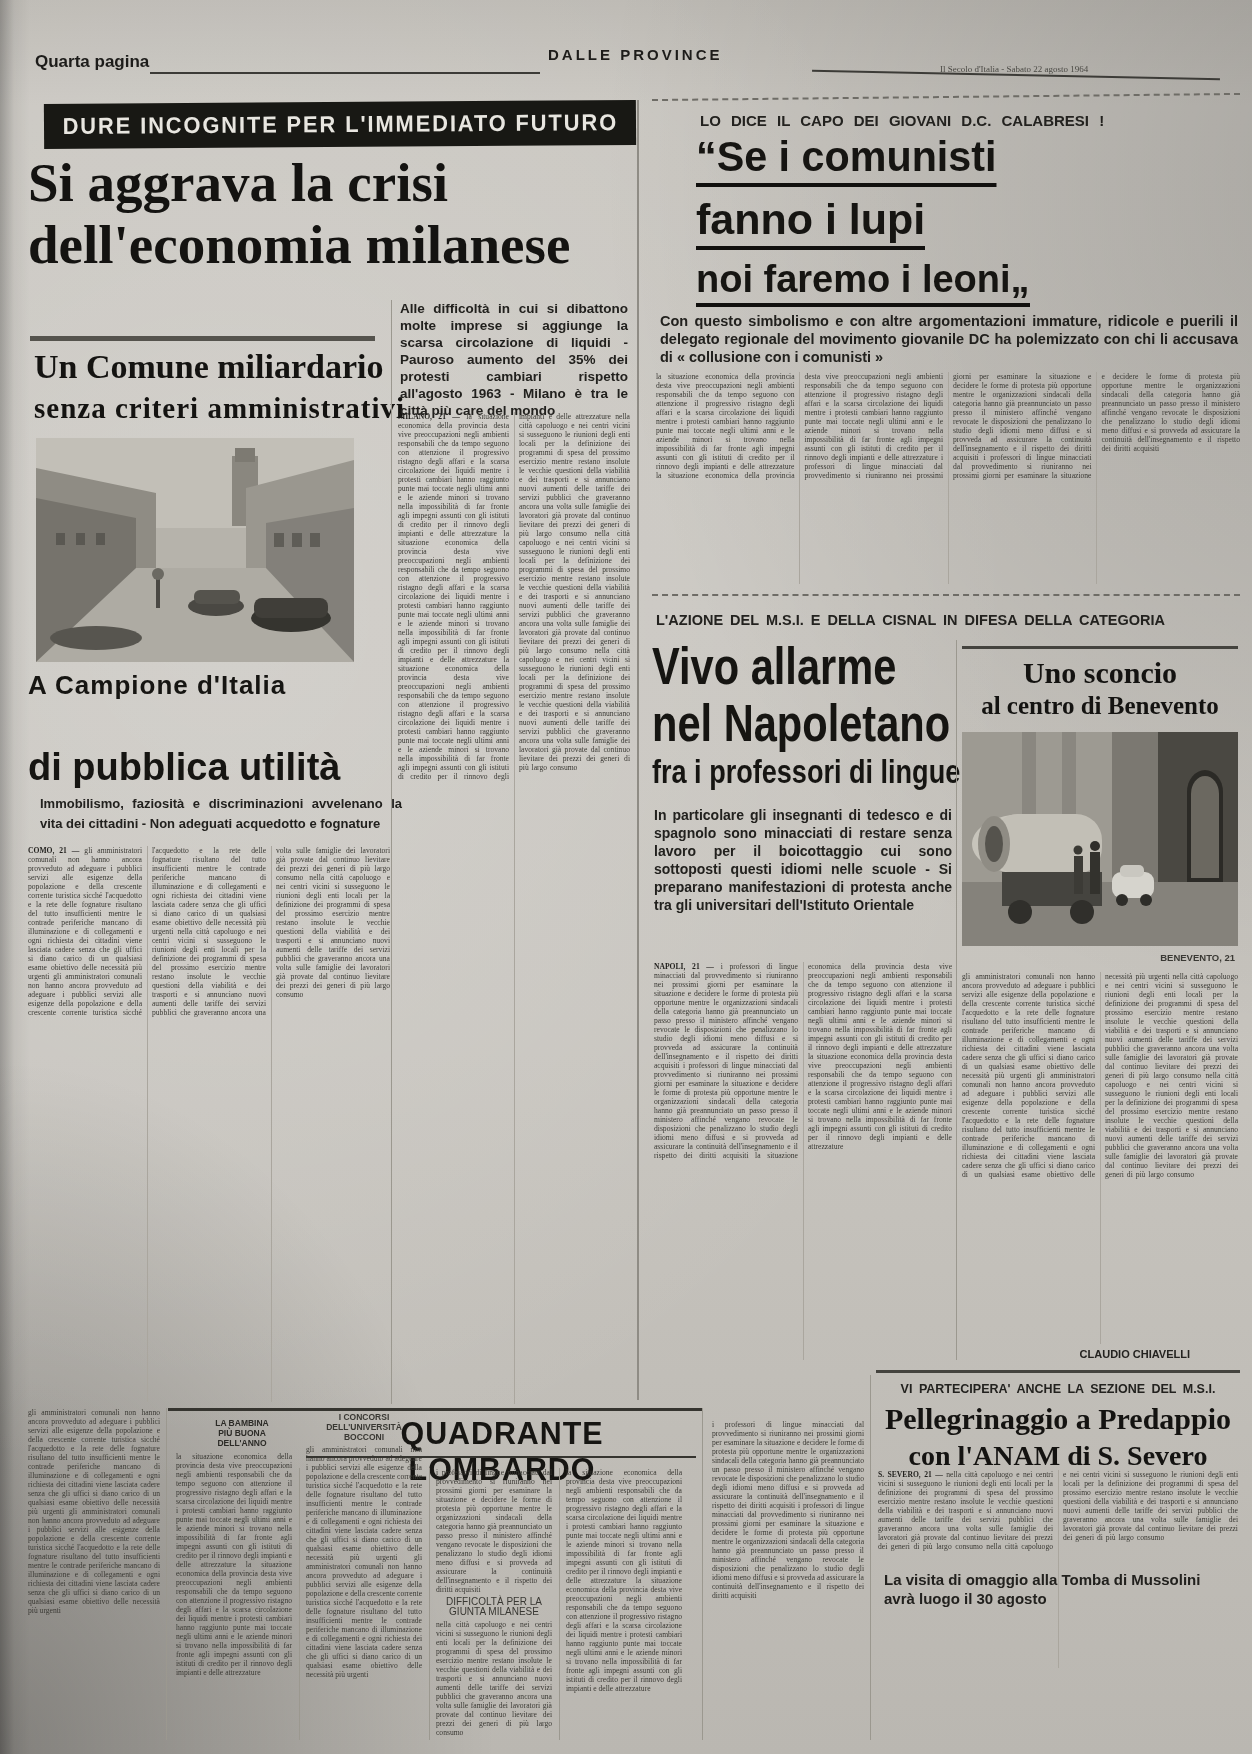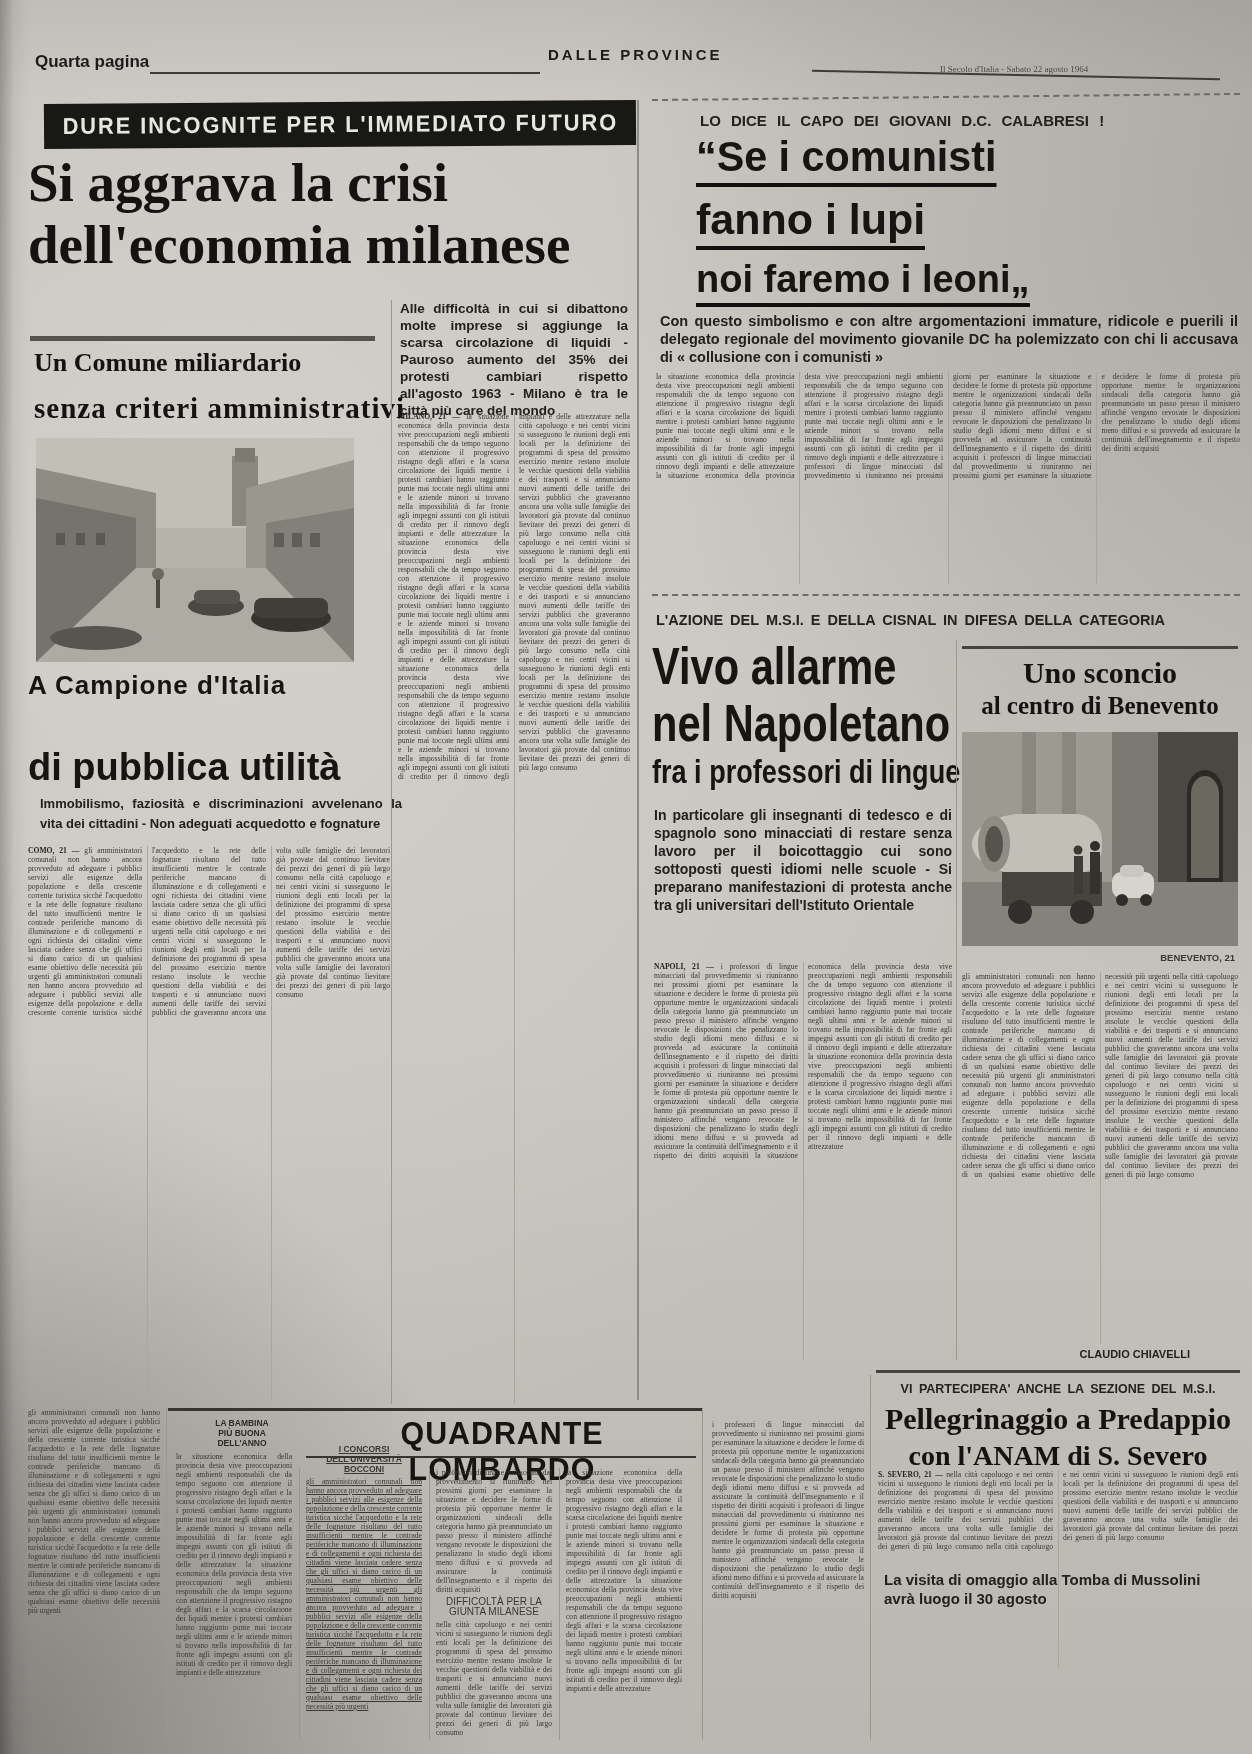--- a/index.html
+++ b/index.html
@@ -44,21 +44,21 @@
 
   <div class="abs" style="left:44px;top:102px;width:592px;height:45px;background:#181814;display:flex;align-items:center;justify-content:center;transform:rotate(-0.4deg);">
     <span class="sans" style="color:#e8e6e0;font-weight:900;font-size:23px;letter-spacing:2px;transform:scaleX(.95);">DURE INCOGNITE PER L'IMMEDIATO FUTURO</span>
   </div>
   <div class="abs serifhead" style="left:28px;top:152px;width:610px;font-size:55px;line-height:62px;">
     <div>Si aggrava la crisi</div>
     <div>dell'economia milanese</div>
   </div>
 
   <div class="abs" style="left:30px;top:336px;width:345px;height:5px;background:#55534d;"></div>
-  <div class="abs serifhead" style="left:34px;top:348px;font-size:26px;">Un Comune miliardario</div>
+  <div class="abs serifhead" style="left:34px;top:348px;font-size:34px;">Un Comune miliardario</div>
   <div class="abs serifhead" style="left:34px;top:392px;font-size:29px;letter-spacing:1px;">senza criteri amministrativi</div>
 
   <div class="abs photo" style="left:36px;top:438px;width:318px;height:224px;">
     <svg width="318" height="224" xmlns="http://www.w3.org/2000/svg">
       <rect width="318" height="224" fill="#b6b3ab"></rect>
       <rect y="0" width="318" height="90" fill="#c2bfb7"></rect>
       <polygon points="0,30 120,55 120,224 0,224" fill="#8f8c84"></polygon>
       <polygon points="0,60 100,80 100,224 0,224" fill="#76736c"></polygon>
       <rect x="196" y="18" width="26" height="70" fill="#8a877f"></rect>
       <rect x="199" y="10" width="20" height="14" fill="#7d7a72"></rect>
@@ -191,21 +191,21 @@
     <div>PIÙ BUONA</div>
     <div>DELL'ANNO</div>
   </div>
   <div class="abs gothead" style="left:306px;top:1416px;width:392px;font-size:31px;letter-spacing:1px;text-align:center;transform:scaleX(.98);">QUADRANTE LOMBARDO</div>
   <div class="abs" style="left:306px;top:1456px;width:390px;height:2px;background:#35342f;"></div>
 
   <div class="abs body-single" style="left:176px;top:1418px;width:112px;height:0px;"></div>
   <div class="abs body-single" style="left:176px;top:1452px;width:116px;height:288px;">
     <span> la situazione economica della provincia desta vive preoccupazioni negli ambienti responsabili che da tempo seguono con attenzione il progressivo ristagno degli affari e la scarsa circolazione dei liquidi mentre i protesti cambiari hanno raggiunto punte mai toccate negli ultimi anni e le aziende minori si trovano nella impossibilità di far fronte agli impegni assunti con gli istituti di credito per il rinnovo degli impianti e delle attrezzature la situazione economica della provincia desta vive preoccupazioni negli ambienti responsabili che da tempo seguono con attenzione il progressivo ristagno degli affari e la scarsa circolazione dei liquidi mentre i protesti cambiari hanno raggiunto punte mai toccate negli ultimi anni e le aziende minori si trovano nella impossibilità di far fronte agli impegni assunti con gli istituti di credito per il rinnovo degli impianti e delle attrezzature </span>
   </div>
-  <div class="abs body-single" style="left:306px;top:1444px;width:116px;height:272px;text-decoration:underline;">
+  <div class="abs body-single" style="left:306px;top:1412px;width:116px;height:272px;">
     <div class="sans" style="font-size:8.5px;font-weight:bold;text-align:center;line-height:10px;margin-bottom:3px;">I CONCORSI DELL'UNIVERSITÀ BOCCONI</div>
     <span> gli amministratori comunali non hanno ancora provveduto ad adeguare i pubblici servizi alle esigenze della popolazione e della crescente corrente turistica sicché l'acquedotto e la rete delle fognature risultano del tutto insufficienti mentre le contrade periferiche mancano di illuminazione e di collegamenti e ogni richiesta dei cittadini viene lasciata cadere senza che gli uffici si diano carico di un qualsiasi esame obiettivo delle necessità più urgenti gli amministratori comunali non hanno ancora provveduto ad adeguare i pubblici servizi alle esigenze della popolazione e della crescente corrente turistica sicché l'acquedotto e la rete delle fognature risultano del tutto insufficienti mentre le contrade periferiche mancano di illuminazione e di collegamenti e ogni richiesta dei cittadini viene lasciata cadere senza che gli uffici si diano carico di un qualsiasi esame obiettivo delle necessità più urgenti </span>
   </div>
   <div class="abs body-single" style="left:436px;top:1468px;width:116px;height:272px;">
     <span> i professori di lingue minacciati dal provvedimento si riuniranno nei prossimi giorni per esaminare la situazione e decidere le forme di protesta più opportune mentre le organizzazioni sindacali della categoria hanno già preannunciato un passo presso il ministero affinché vengano revocate le disposizioni che penalizzano lo studio degli idiomi meno diffusi e si provveda ad assicurare la continuità dell'insegnamento e il rispetto dei diritti acquisiti </span>
     <div class="sans" style="font-size:10px;font-weight:normal;text-align:center;line-height:10px;margin:3px 0;">DIFFICOLTÀ PER LA GIUNTA MILANESE</div>
     <span> nella città capoluogo e nei centri vicini si susseguono le riunioni degli enti locali per la definizione dei programmi di spesa del prossimo esercizio mentre restano insolute le vecchie questioni della viabilità e dei trasporti e si annunciano nuovi aumenti delle tariffe dei servizi pubblici che graveranno ancora una volta sulle famiglie dei lavoratori già provate dal continuo lievitare dei prezzi dei generi di più largo consumo </span>
   </div>
   <div class="abs body-single" style="left:566px;top:1468px;width:116px;height:272px;">
     <span> la situazione economica della provincia desta vive preoccupazioni negli ambienti responsabili che da tempo seguono con attenzione il progressivo ristagno degli affari e la scarsa circolazione dei liquidi mentre i protesti cambiari hanno raggiunto punte mai toccate negli ultimi anni e le aziende minori si trovano nella impossibilità di far fronte agli impegni assunti con gli istituti di credito per il rinnovo degli impianti e delle attrezzature la situazione economica della provincia desta vive preoccupazioni negli ambienti responsabili che da tempo seguono con attenzione il progressivo ristagno degli affari e la scarsa circolazione dei liquidi mentre i protesti cambiari hanno raggiunto punte mai toccate negli ultimi anni e le aziende minori si trovano nella impossibilità di far fronte agli impegni assunti con gli istituti di credito per il rinnovo degli impianti e delle attrezzature </span>

